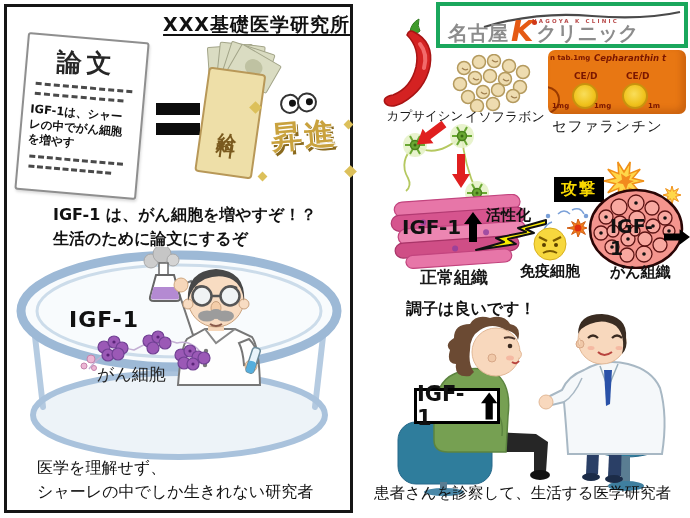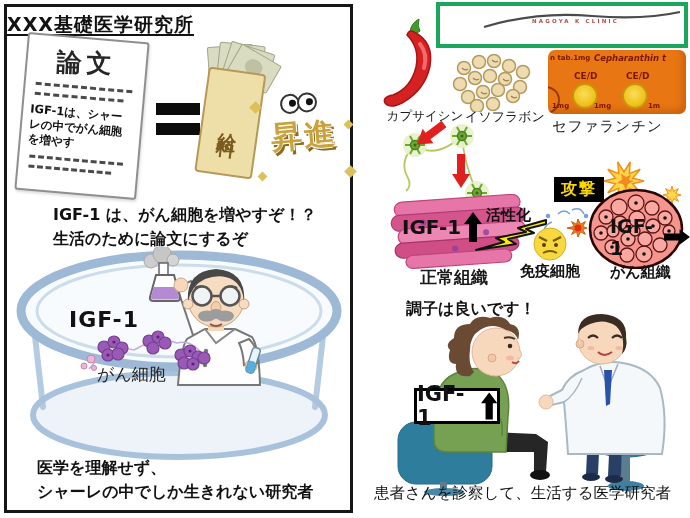--- a/index.html
+++ b/index.html
@@ -3,21 +3,21 @@
 <meta charset="utf-8">
 <style>
   html,body{margin:0;padding:0;background:#fff;}
   .stage{position:relative;width:690px;height:518px;background:#fff;overflow:hidden;
          font-family:"DejaVu Sans","Liberation Sans",sans-serif;color:#111;}
   .abs{position:absolute;}
   .jp-serif{font-family:"DejaVu Serif","Liberation Serif",serif;}
   
   .left-panel{left:4px;top:4px;width:349px;height:509px;border:3px solid #161616;
               box-sizing:border-box;background:#fff;}
-  .panel-title{left:0;top:5px;width:100%;text-align:left;font-size:19px;font-weight:800;
+  .panel-title{left:0;top:5px;width:100%;text-align:right;font-size:19px;font-weight:800;
                text-decoration:underline;text-decoration-thickness:2px;text-underline-offset:3px;letter-spacing:1px;}
   .paper{left:14px;top:30px;width:118px;height:154px;background:#fff;border:2px solid #8f8f8f;
          border-radius:3px;transform:rotate(5deg);box-shadow:1px 2px 3px rgba(0,0,0,.15);}
   .paper-heading{margin:7px 0 0;text-align:center;font-size:25px;font-weight:900;letter-spacing:5px;
                  color:#262626;transform:rotate(-3deg);}
   .dash{border-top:3px dashed #4a4a4a;margin:7px 10px 0;}
   .paper-note{margin:7px 7px 0;font-size:11.5px;font-weight:700;line-height:1.32;color:#111;}
   .equals-icon{left:149px;top:96px;width:44px;height:32px;}
   .equals-icon div{position:absolute;left:0;width:44px;height:12px;background:#0c0c0c;}
   .eq-b2{top:20px;}
@@ -33,21 +33,21 @@
   .eye{width:16px;height:16px;background:#fff;border:2px solid #333;border-radius:50%;margin-left:-3px;position:relative;}
   .eye b{position:absolute;right:2px;top:4px;width:7px;height:7px;background:#111;border-radius:50%;}
   .promo-text{position:absolute;left:0;top:24px;width:102px;text-align:center;font-size:31px;font-weight:900;
               color:#c9a23e;letter-spacing:2px;transform:rotate(-5deg);
               text-shadow:-1px -1px 0 #fff,1px -1px 0 #fff,-1px 1px 0 #fff,2px 3px 0 #8a6a1e;}
   .sparkle{position:absolute;background:#dcc05a;transform:rotate(45deg);}
   .monologue{left:46px;top:196px;font-size:16px;font-weight:800;line-height:23.5px;}
   .dish-svg{left:2px;top:240px;}
   .dish-igf-label{left:62px;top:300px;font-size:22px;font-weight:800;letter-spacing:1px;}
   .cells-label{left:90px;top:356px;font-size:17px;color:#222;}
-  .left-caption{left:30px;top:449px;font-size:16px;font-weight:700;line-height:24px;}
+  .left-caption{left:30px;top:449px;font-size:16px;font-weight:400;line-height:24px;}
   
   .right-panel{left:358px;top:0;width:332px;height:518px;}
   .clinic-logo{left:78px;top:2px;width:252px;height:46px;border:4px solid #1aa75c;box-sizing:border-box;background:#fff;}
   .logo-sub{position:absolute;left:92px;top:12px;font-size:5.5px;letter-spacing:2.2px;color:#b84848;font-weight:700;}
   .logo-name{position:absolute;left:8px;bottom:1px;display:flex;align-items:flex-end;}
   .logo-gray{font-size:20px;font-weight:800;color:#8c8c8c;line-height:1;}
   .logo-k{font-size:29px;font-weight:900;font-style:italic;color:#e55a14;line-height:.8;margin:0 3px;position:relative;}
   .k-dot{position:absolute;right:-4px;top:0;width:5px;height:5px;background:#d03818;border-radius:50%;}
   .item-label{font-size:13px;color:#1a1a1a;}
   .cap-label{left:24px;top:108px;width:86px;text-align:center;font-size:12.5px;}
@@ -233,20 +233,25 @@
     </div>
   </div>
 
   <div class="abs right-panel">
 
     <div class="abs clinic-logo">
       <svg class="abs" style="left:42px;top:3px" width="202" height="20" viewBox="0 0 202 20">
         <path d="M2 18 Q55 2 110 7 Q162 11 198 3" stroke="#4a4a4a" stroke-width="2.2" fill="none"></path>
       </svg>
       <div class="logo-sub">NAGOYA K CLINIC</div>
+      <div class="logo-name">
+        <span class="logo-gray">名古屋</span>
+        <span class="logo-k"><span>K</span><span class="k-dot"></span></span>
+        <span class="logo-gray">クリニック</span>
+      </div>
     </div>
 
     <svg class="abs" style="left:20px;top:16px" width="62" height="96" viewBox="0 0 62 96">
       <path d="M32 16 Q33 7 41 3 Q39 10 42 15 Q38 19 32 16 Z" fill="#3f9b2a" stroke="#2e7a1e"></path>
       <path d="M36 16 Q56 26 52 50 Q47 74 24 87 Q12 93 7 87 Q4 81 15 79 Q33 72 38 51 Q42 32 29 19 Q31 13 36 16 Z" fill="#d42222" stroke="#a81414" stroke-width="1.5"></path>
       <path d="M42 28 Q50 38 46 52" stroke="#f26a6a" stroke-width="4" stroke-linecap="round" fill="none"></path>
     </svg>
     <div class="abs item-label jp-serif cap-label">カプサイシン</div>
 
     <svg class="abs" style="left:92px;top:54px" width="86" height="58" viewBox="0 0 86 58">

